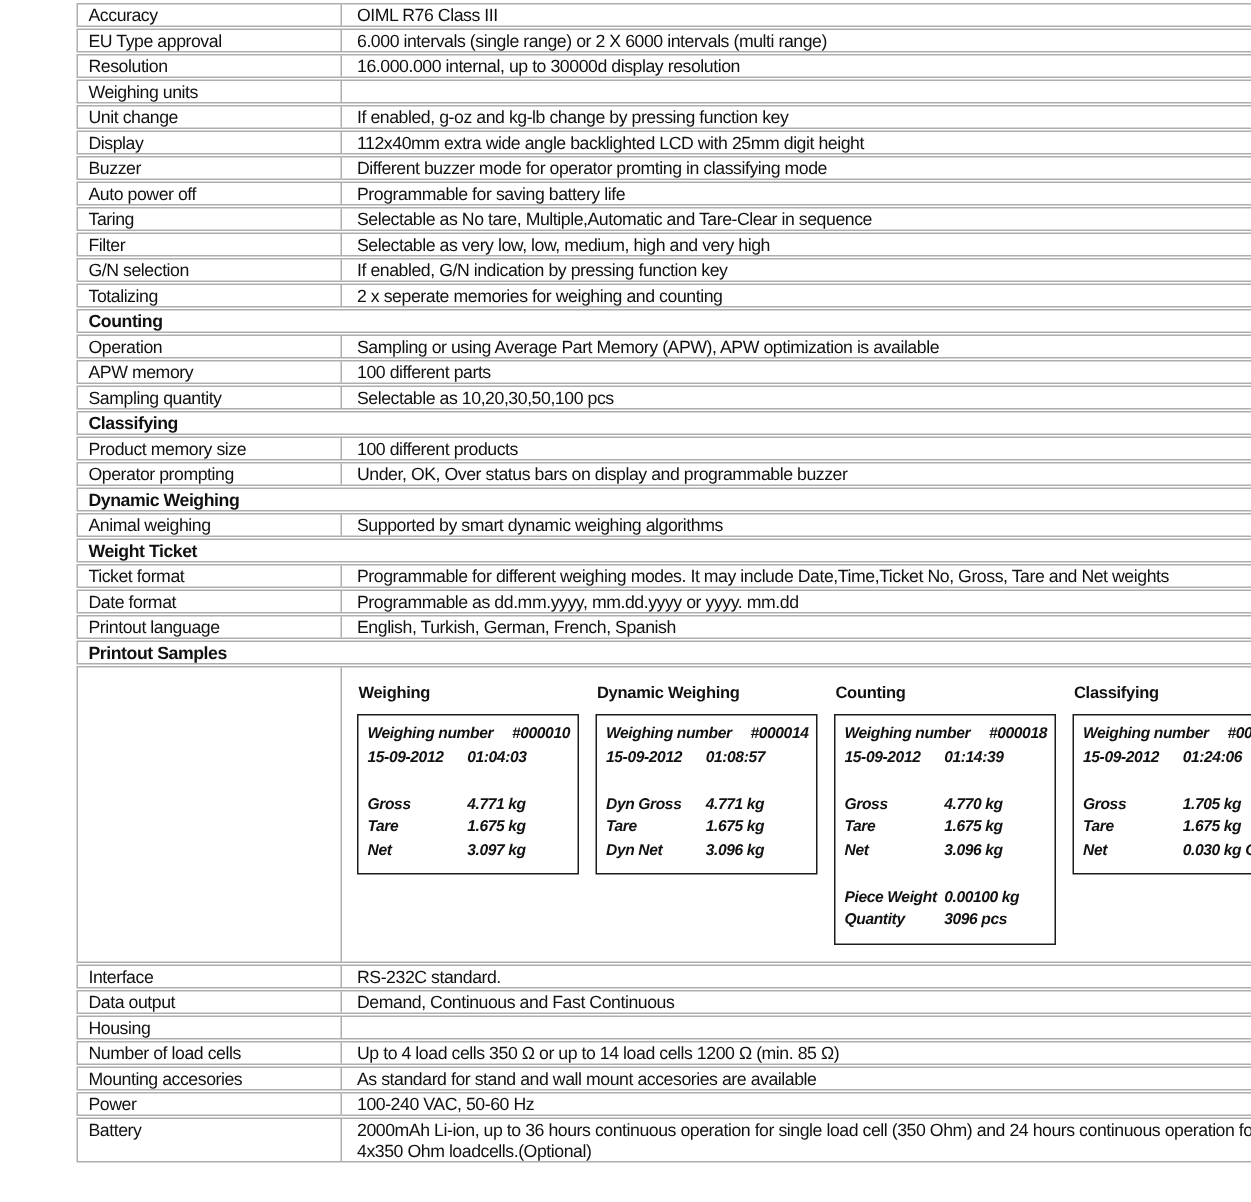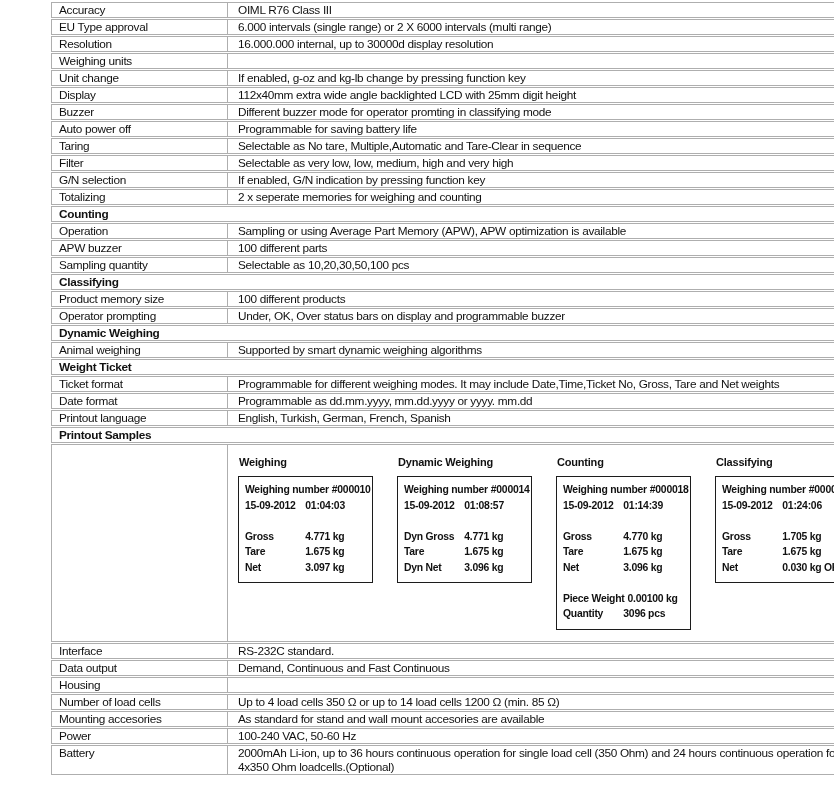--- a/index.html
+++ b/index.html
@@ -58,27 +58,28 @@
   }
   .sample { width:137px; }
   .sample-title {
     font-weight:bold;
     font-size:11px;
     letter-spacing:-0.2px;
     margin:0 0 8px 1px;
   }
   .sample-box {
     box-sizing:border-box;
-    width:135px;
+    width:148px;
     border:1px solid #1c1c1c;
     padding:5px 5px 7px 6px;
     font-weight:bold;
     font-size:10.4px;
     line-height:15.5px;
     letter-spacing:-0.25px;
+    font-style:italic;
   }
   .rline { display:flex; gap:3px; white-space:nowrap; }
   .rline.spread { justify-content:space-between; }
   .rline .l { flex:0 0 47%; }
   .rline.blank { height:15.5px; }
 </style>
 </head>
 <body>
 
 <div class="page">
@@ -131,21 +132,21 @@
         <div class="cell value">2 x seperate memories for weighing and counting</div>
       </div>
       <div class="row section">
         <div class="cell section-label">Counting</div>
       </div>
       <div class="row">
         <div class="cell label">Operation</div>
         <div class="cell value">Sampling or using Average Part Memory (APW), APW optimization is available</div>
       </div>
       <div class="row">
-        <div class="cell label">APW buzzer</div>
+        <div class="cell label">APW memory</div>
         <div class="cell value">100 different parts</div>
       </div>
       <div class="row">
         <div class="cell label">Sampling quantity</div>
         <div class="cell value">Selectable as 10,20,30,50,100 pcs</div>
       </div>
       <div class="row section">
         <div class="cell section-label">Classifying</div>
       </div>
       <div class="row">

